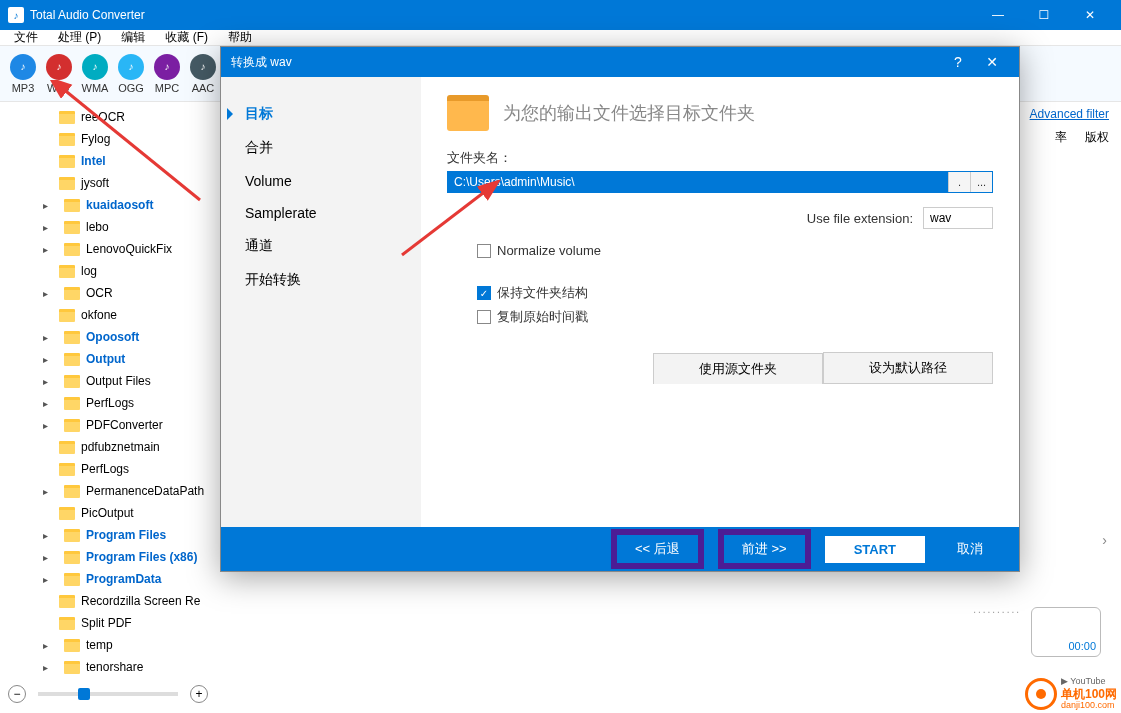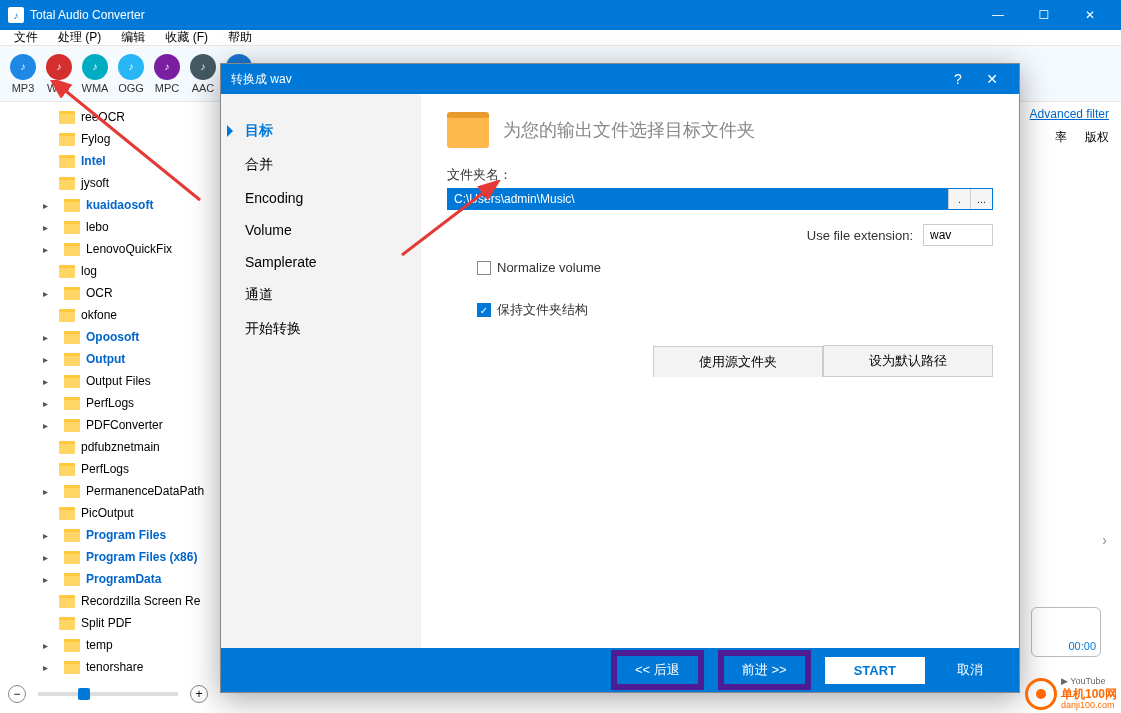--- a/index.html
+++ b/index.html
@@ -34,21 +34,21 @@
 .pager { position:absolute; right:14px; top:430px; color:#888; font-size:14px;}
 .wave { position:absolute; right:20px; bottom:46px; width:70px; height:50px; border:1px solid #bbb; border-radius:6px; display:flex; align-items:flex-end; justify-content:flex-end; padding:4px; color:#0078d7; font-size:11px;}
 .progress-dots { position:absolute; right:100px; bottom:88px; color:#999; font-size:10px; letter-spacing:2px;}
 
 .bottom-bar { position:absolute; left:8px; bottom:10px; display:flex; align-items:center; gap:12px;}
 .bottom-bar .minus,.bottom-bar .plus { width:18px;height:18px;border:1px solid #888;border-radius:9px;display:flex;align-items:center;justify-content:center;font-size:12px;cursor:pointer;}
 .bottom-bar .slider { width:140px;height:4px;background:#ddd;position:relative;}
 .bottom-bar .slider .thumb{position:absolute;left:40px;top:-4px;width:12px;height:12px;background:#0078d7;border-radius:2px;}
 
 
-.dialog { position:absolute; left:220px; top:63px; width:800px; height:630px; background:#fff; box-shadow:0 6px 30px rgba(0,0,0,0.35); border:1px solid #888;}
+.dialog { position:absolute; left:220px; top:46px; width:800px; height:526px; background:#fff; box-shadow:0 6px 30px rgba(0,0,0,0.35); border:1px solid #888;}
 .dialog-title { height:30px; background:#0078d7; color:#fff; display:flex; align-items:center; padding:0 10px; font-size:12px;}
 .dialog-title .t { flex:1; }
 .dialog-title .dtc { width:34px; display:flex;align-items:center;justify-content:center;height:30px;cursor:pointer;font-size:14px;}
 .dialog-body { display:flex; height:calc(100% - 30px - 44px); }
 .dialog-side { width:200px; background:#f3f3f3; padding:20px 0; }
 .side-item { padding:8px 24px; font-size:14px; cursor:pointer; }
 .side-item.active { color:#0078d7; font-weight:bold; position:relative;}
 .side-item.active::before { content:""; position:absolute; left:6px; top:50%; transform:translateY(-50%); border:6px solid transparent; border-left-color:#0078d7;}
 .dialog-main { flex:1; padding:18px 26px; font-size:13px; color:#333;}
 .dm-header { display:flex; align-items:center; gap:14px; margin-bottom:18px;}
@@ -270,21 +270,20 @@
 <div class="dialog">
   <div class="dialog-title">
     <div class="t">转换成 wav</div>
     <div class="dtc">?</div>
     <div class="dtc">✕</div>
   </div>
   <div class="dialog-body">
     <div class="dialog-side" id="dside">
         <div class="side-item active">目标</div>
         <div class="side-item">合并</div>
-        <div class="side-item">Encoding</div>
         <div class="side-item">Volume</div>
         <div class="side-item">Samplerate</div>
         <div class="side-item">通道</div>
         <div class="side-item">开始转换</div>
       </div>
     <div class="dialog-main">
       <div class="dm-header">
         <div class="big-folder"></div>
         <div class="h-txt">为您的输出文件选择目标文件夹</div>
       </div>
@@ -301,20 +300,24 @@
         <input value="wav" style="">
       </div>
       <div class="chk-row">
         <span class="chk"></span>
         <span>Normalize volume</span>
       </div>
       <div style="height:14px;"></div>
       <div class="chk-row">
         <span class="chk checked">✓</span>
         <span>保持文件夹结构</span>
+      </div>
+      <div class="chk-row">
+        <span class="chk"></span>
+        <span>复制原始时间戳</span>
       </div>
       <div class="btn-row" style="align-items:flex-end;gap:0;">
         <button style="border-bottom:none;">使用源文件夹</button>
         <button>设为默认路径</button>
       </div>
     </div>
   </div>
   <div class="dialog-footer">
     <button>&lt;&lt; 后退</button>
     <button>前进 &gt;&gt;</button>

